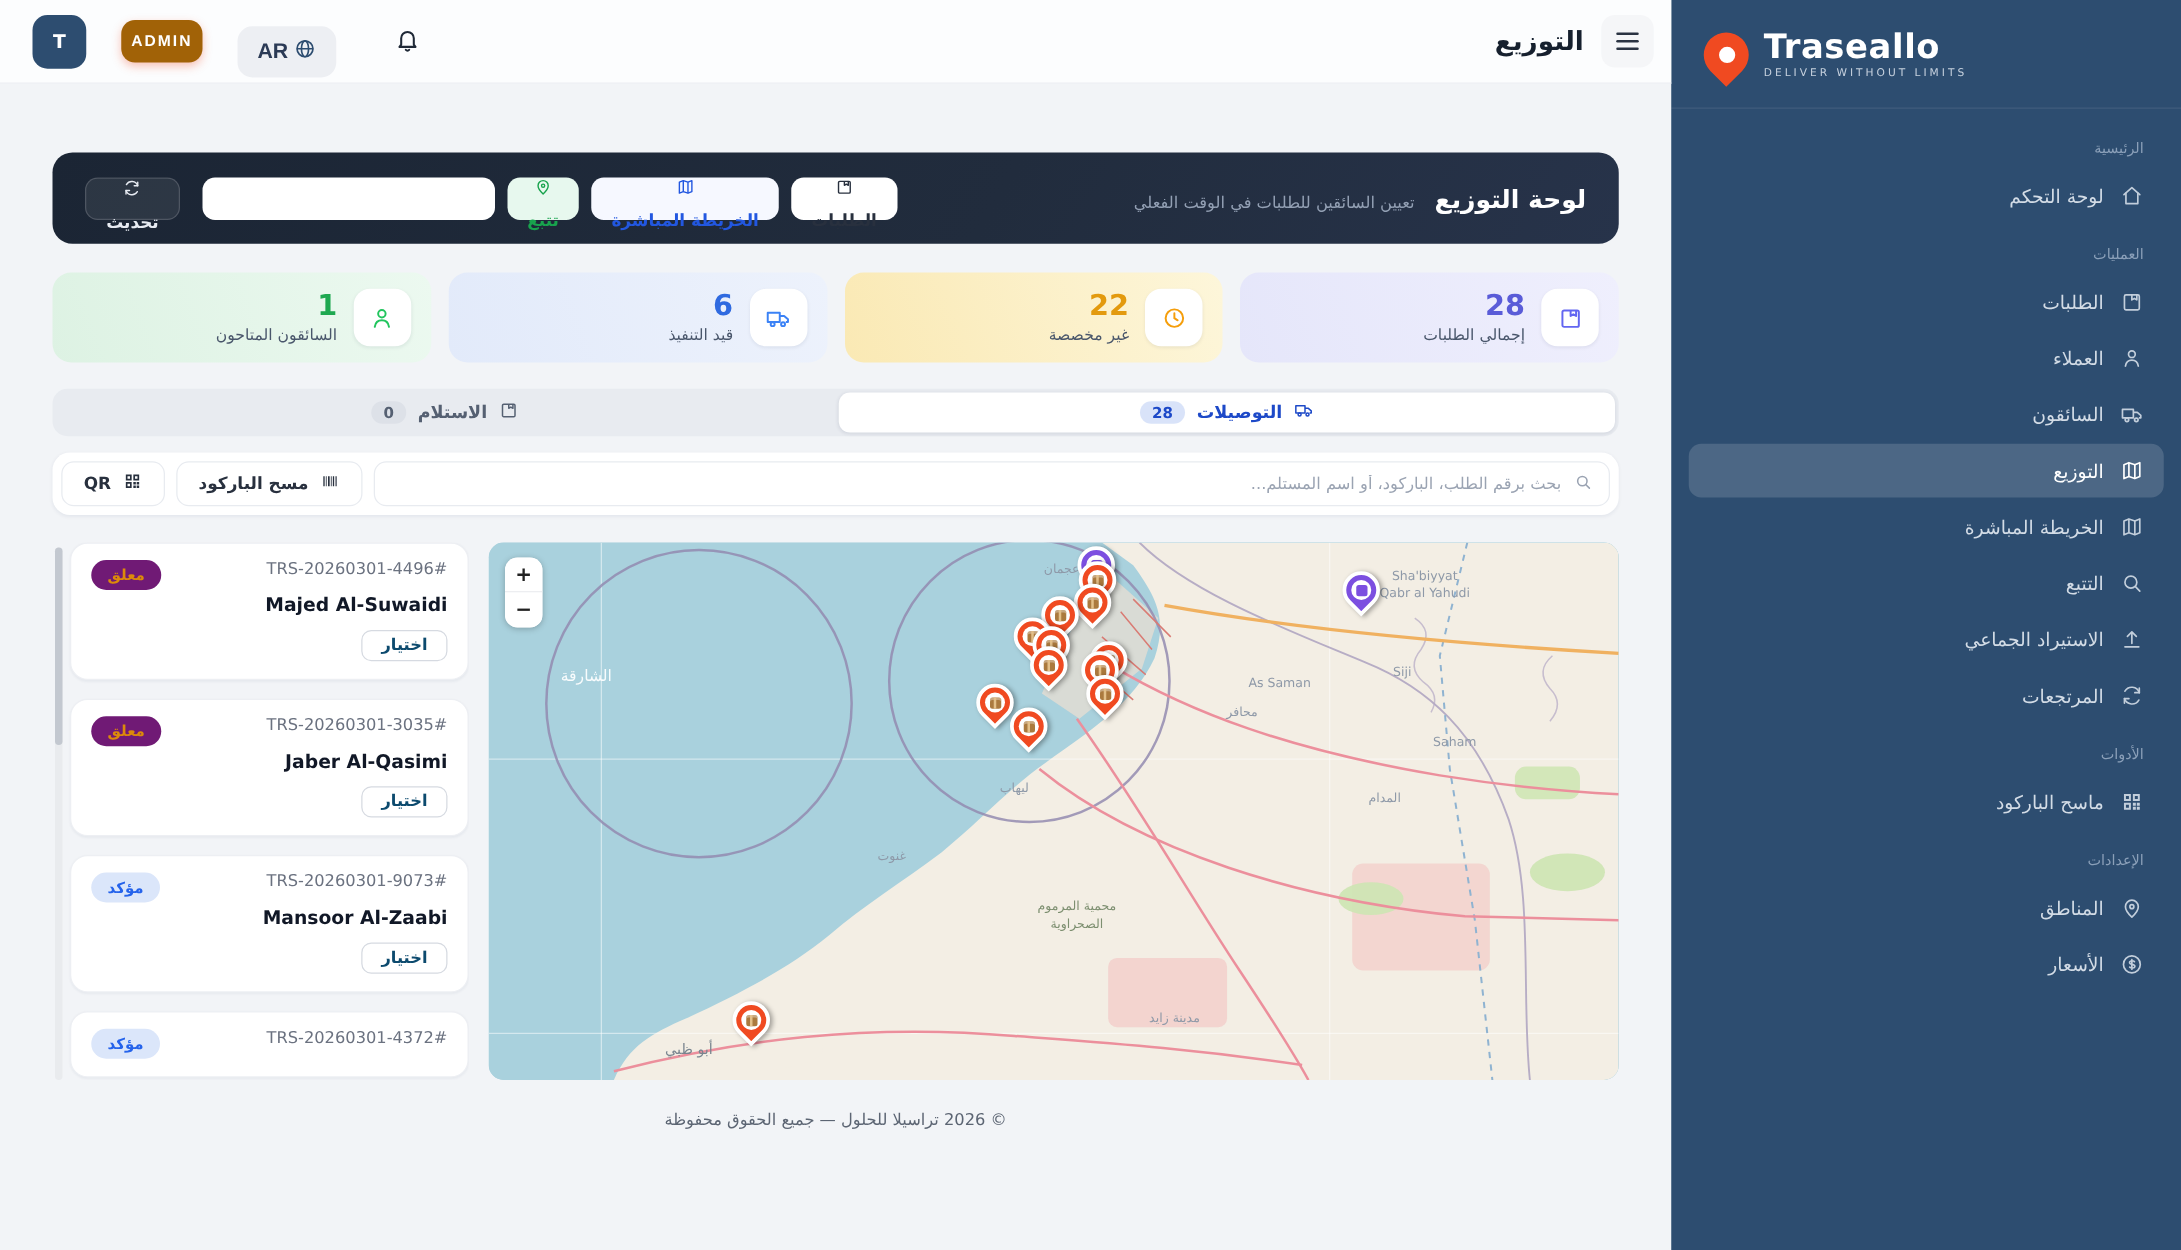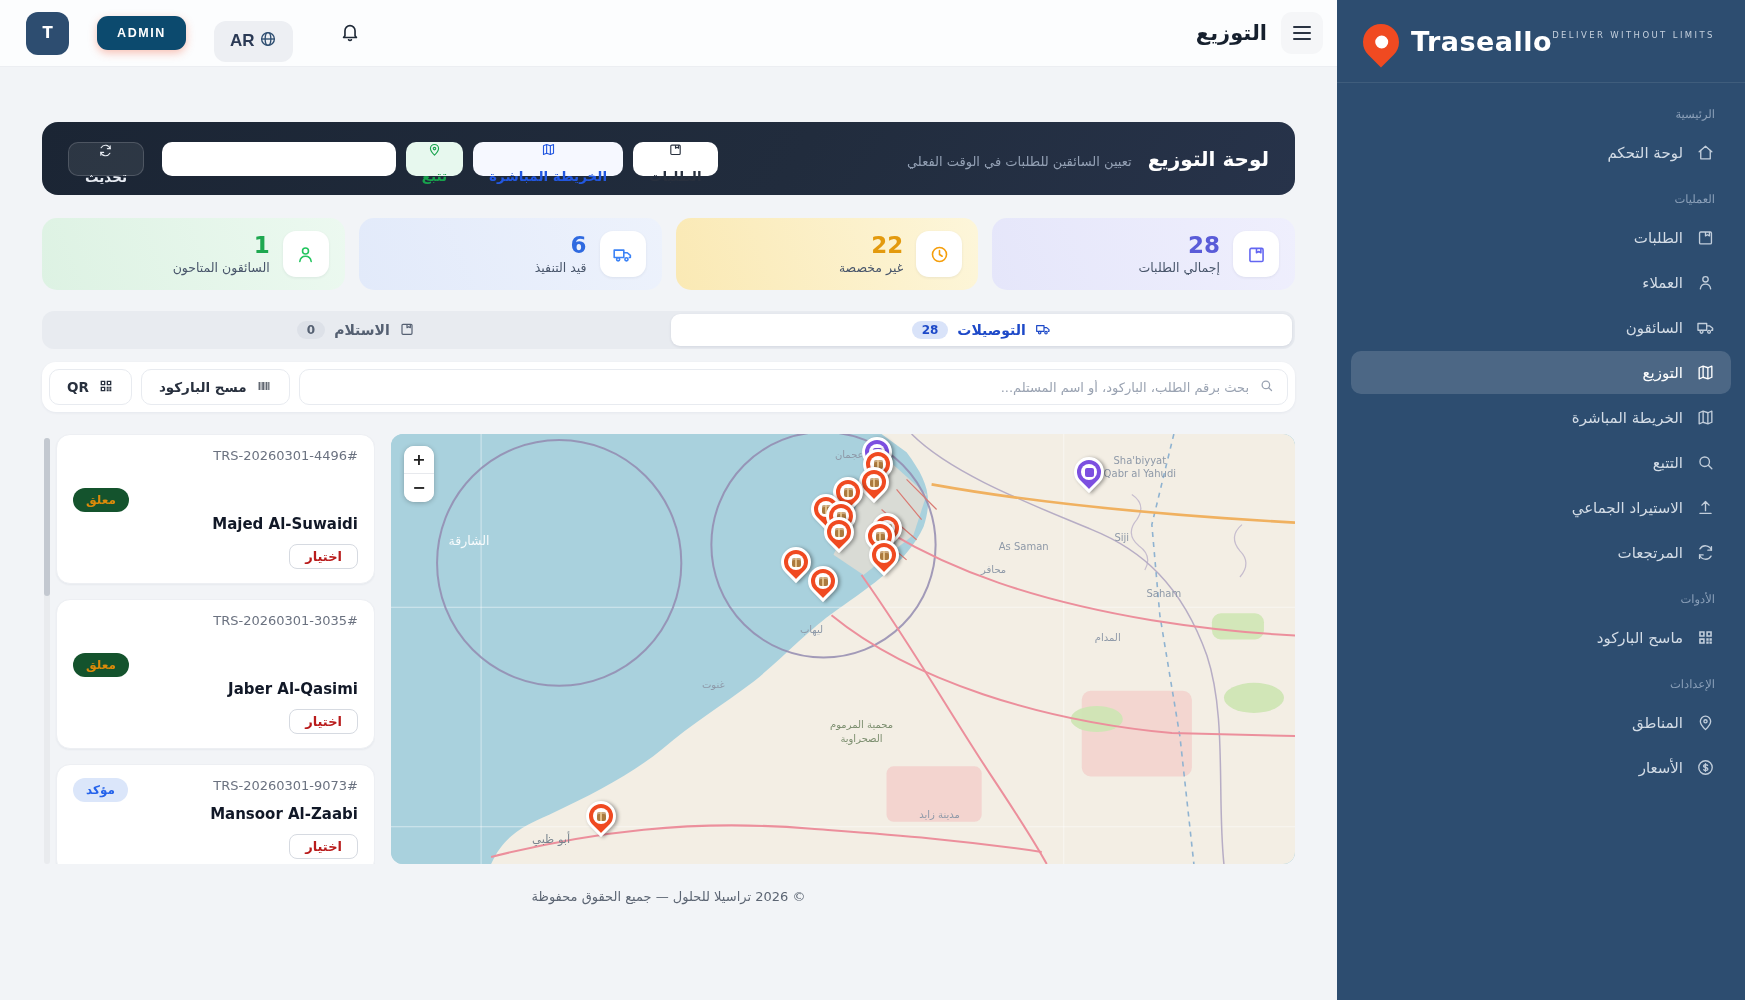--- a/index.html
+++ b/index.html
@@ -4,21 +4,21 @@
 <style>
   * { margin:0; padding:0; box-sizing:border-box; }
   html,body { width:1745px; height:1000px; overflow:hidden; }
   body { font-family:"DejaVu Sans","Liberation Sans",sans-serif; background:#f2f4f7; display:flex; flex-direction:row; color:#1e293b; }
 
   
   .sidebar { width:408px; height:1000px; background:#2d4d70; flex-shrink:0; display:flex; flex-direction:column; }
   .brand { direction:ltr; display:flex; align-items:center; gap:12px; padding:24px 26px 22px; border-bottom:1px solid rgba(255,255,255,.09); }
   .brand-pin { width:36px; height:36px; background:#f04a21; border-radius:50% 50% 50% 0; transform:rotate(-45deg); position:relative; flex-shrink:0; }
   .brand-pin::after { content:""; position:absolute; inset:0; margin:auto; width:13px; height:13px; background:#fff; border-radius:50%; }
-  .brand-txt { display:flex; flex-direction:row; }
+  .brand-txt { display:flex; flex-direction:column; }
   .brand-name { color:#fff; font-size:27px; font-weight:bold; letter-spacing:.5px; line-height:1.05; }
   .brand-tag { color:#c6d1de; font-size:8.5px; letter-spacing:2.4px; margin-top:2px; }
   .nav { padding:8px 0 0; overflow:hidden; }
   .nav-section { font-size:11.5px; color:#8ba0b9; padding:16px 30px 8px;font-family:Liberation Serif, serif; }
   .nav-item { display:flex; align-items:center; gap:13px; padding:12px 30px; margin:2px 0; color:#d3dce6; font-size:15px; cursor:pointer; }
   .nav-item .nicon { width:19px; height:19px; flex-shrink:0; display:flex; align-items:center; justify-content:center; color:#c2cedb; }
   .nav-item.active { background:rgba(255,255,255,.15); border-radius:10px; margin:2px 14px; padding:12px 16px; color:#fff; }
   .nav-item.active .nicon { color:#fff; }
   .nicon svg { width:19px; height:19px; }
 
@@ -28,21 +28,21 @@
   
   .topbar { height:67px; background:#fcfdfe; border-bottom:1px solid #eceef2; display:flex; align-items:center; padding:0 14px 0 12px; flex-shrink:0; }
   .burger-btn { width:42px; height:42px; background:#f5f6f8; border:none; border-radius:11px; display:flex; flex-direction:column; justify-content:center; align-items:center; gap:4px; cursor:pointer; margin-left:14px; }
   .burger-btn i { display:block; width:18px; height:2px; background:#2a3342; border-radius:2px; }
   .page-title { font-size:21px; font-weight:bold; color:#16202e; }
   .topbar-spacer { flex:1; }
   .bell-btn { background:none; border:none; color:#1f2937; cursor:pointer; margin-left:46px; display:flex; }
   .bell-btn svg { width:22px; height:22px; }
   .lang-pill { display:flex; align-items:center; gap:4px; background:#edeff3; border:none; border-radius:12px; padding:9px 16px; font-weight:bold; font-size:17px; color:#2b3a55; cursor:pointer; margin-left:28px;margin-top:16px; }
   .lang-pill svg { width:18px; height:18px; color:#2d4d70; }
-  .admin-badge { background:#0c4a6e; color:#fff; border:none; border-radius:11px; padding:10px 20px; font-size:12.5px; font-weight:bold; letter-spacing:1.6px; margin-left:28px; cursor:pointer; box-shadow:0 3px 8px rgba(242,80,42,.35); }
+  .admin-badge { background:#a16207; color:#fff; border:none; border-radius:11px; padding:10px 8px; font-size:12.5px; font-weight:bold; letter-spacing:1.6px; margin-left:28px; cursor:pointer; box-shadow:0 3px 8px rgba(242,80,42,.35); }
   .avatar { width:43px; height:43px; background:#2d4d70; color:#fff; border-radius:12px; display:flex; align-items:center; justify-content:center; font-weight:bold; font-size:15px; margin-left:14px; }
 
   .content { padding:0 42px; flex:1; }
 
   
   .hero { margin-top:55px; height:73px; border-radius:16px; background:linear-gradient(120deg,#1b2534 0%,#212c3d 60%,#27334a 100%); display:flex; align-items:center; padding:0 26px; gap:10px; }
   .hero-titles { display:flex; align-items:baseline; gap:16px; }
   .hero-title { color:#fff; font-size:20px; font-weight:bold; }
   .hero-sub { color:#93a0b4; font-size:13px; }
   .hero-spacer { flex:1; }
@@ -112,25 +112,25 @@
 
   
   .orders { width:333px; flex-shrink:0; position:relative; padding-left:14px; overflow:hidden; }
   .list-scrollbar { position:absolute; left:2px; top:4px; bottom:0; width:6px; background:#e9ebee; border-radius:3px; }
   .list-thumb { position:absolute; left:0; top:0; width:6px; height:158px; background:#c3c8d0; border-radius:3px; }
   .orders-header { font-size:15px; font-weight:bold; color:#212c3c; padding:8px 6px 14px; }
   .order-card { background:#fff; border:1px solid #edeff3; border-radius:14px; padding:13px 16px 14px; margin-bottom:15px; box-shadow:0 1px 2px rgba(25,40,80,.05); cursor:pointer; }
   .oc-top { display:flex; align-items:flex-start; justify-content:space-between; }
   .oc-num { color:#6b7280; font-size:13px; }
   .oc-badge { border-radius:99px; font-size:12px; font-weight:bold; padding:5px 13px; }
-  .oc-badge.pending { background:#14532d; color:#dc8a0a;margin-top:40px; }
+  .oc-badge.pending { background:#701a75; color:#dc8a0a; }
   .oc-badge.confirmed { background:#dbe6fa; color:#2563eb; }
   .oc-name { font-size:15px; font-weight:bold; color:#111827; margin-top:3px; }
   .oc-actions { margin-top:11px; display:flex; }
-  .select-btn { border:1.5px solid #d6dae1; background:#fff; border-radius:8px; padding:4px 15px; font-size:13px; font-weight:bold; color:#b91c1c; cursor:pointer; font-family:inherit; }
+  .select-btn { border:1.5px solid #d6dae1; background:#fff; border-radius:8px; padding:4px 15px; font-size:13px; font-weight:bold; color:#0c4a6e; cursor:pointer; font-family:inherit; }
 
   
   .footer { text-align:center; padding:25px 0 0; color:#5c6573; font-size:13px; }
 </style>
 </head>
 <body>
 
 <aside class="sidebar">
   <div class="brand">
     <div class="brand-pin"></div>

